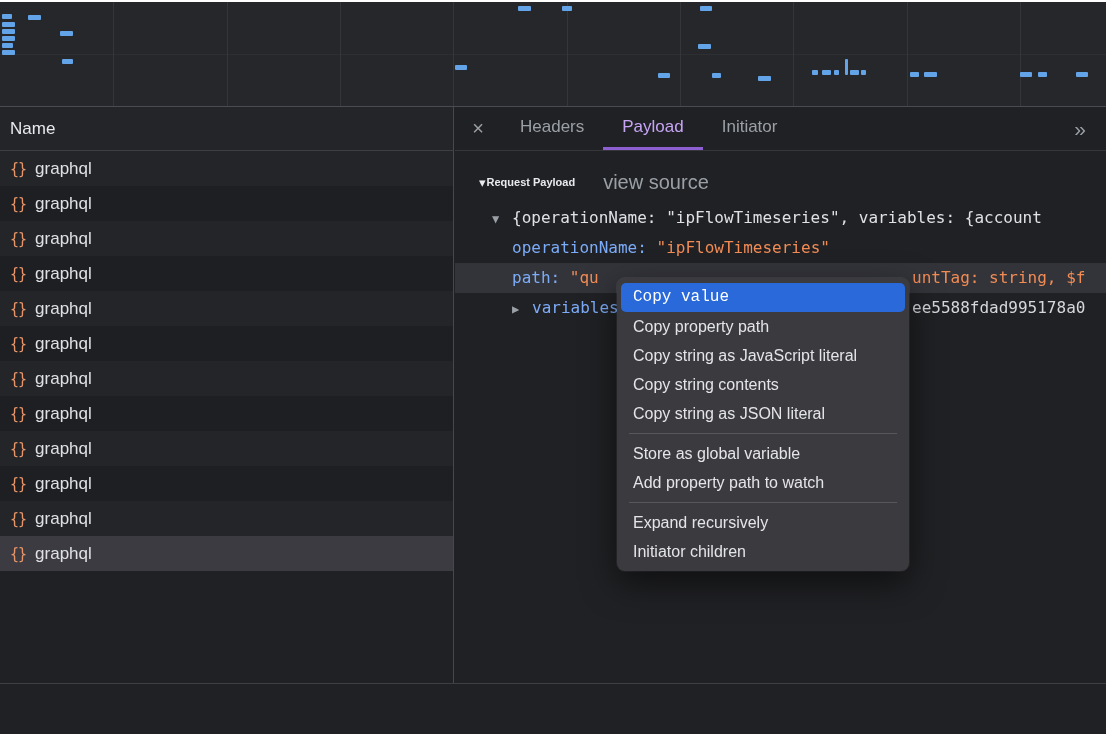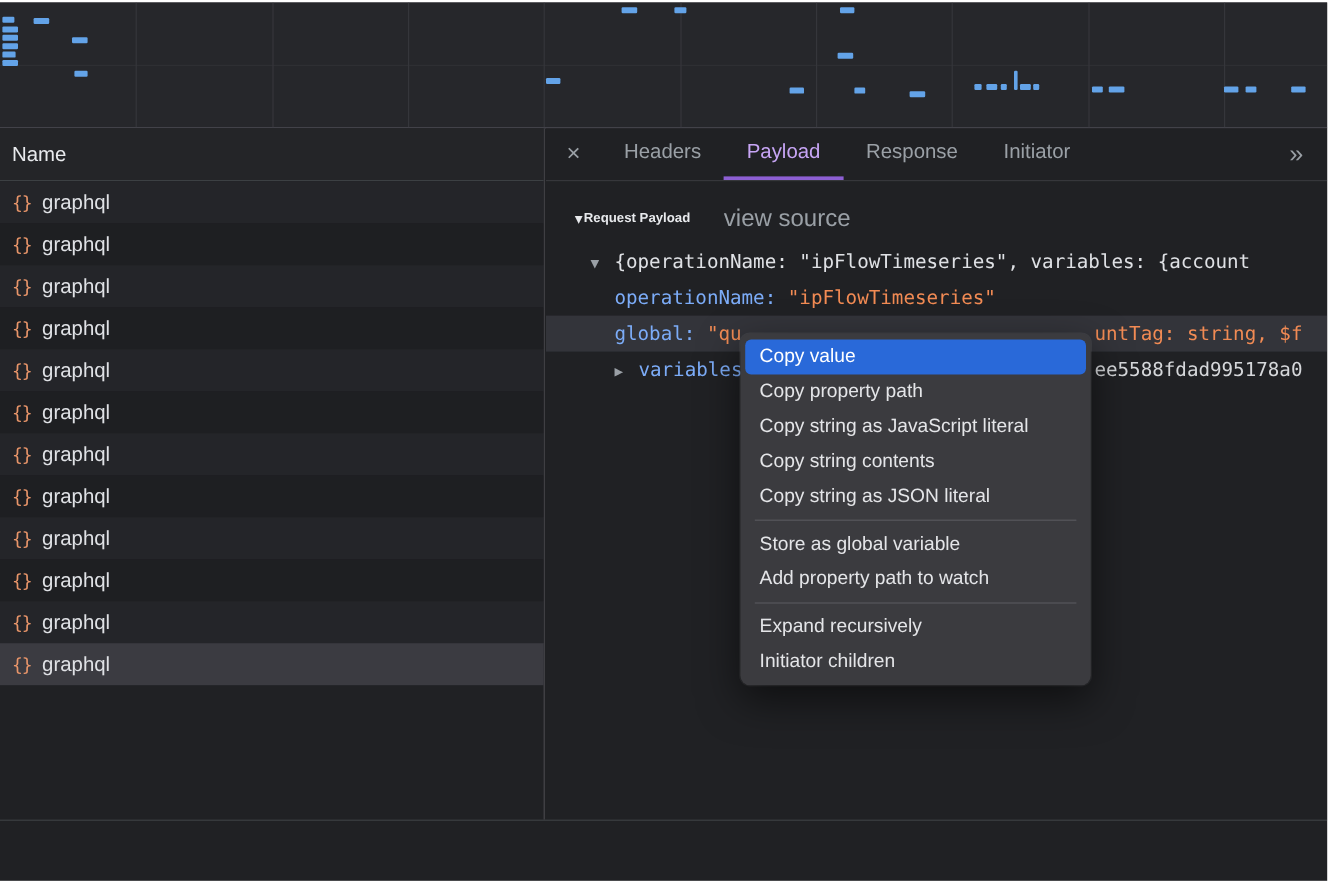--- a/index.html
+++ b/index.html
@@ -98,21 +98,21 @@
   .context-menu{
     position:absolute;left:617px;top:276px;width:292px;
     background:#3b3b3f;border-radius:8px;padding:5px 4px;
     box-shadow:0 12px 34px rgba(0,0,0,.55), 0 0 0 1px rgba(255,255,255,.07);
     z-index:10;font-size:16px;color:#e4e5e8;box-sizing:border-box;
   }
   .menu-item{
     height:29px;line-height:29px;padding:0 12px;border-radius:5px;
     white-space:nowrap;cursor:default;
   }
-  .menu-item.highlighted{background:#2969d9;color:#ffffff;}
+  .menu-item.highlighted{background:#2969d9;color:#ffffff;font-family:Liberation Mono, monospace;}
   .menu-separator{height:1px;background:#57575c;margin:5px 8px;}
 
   .bottom-divider{position:absolute;left:0;top:681px;width:1106px;height:1px;background:#3c4043;}
 </style>
 </head>
 <body>
 
 <div class="app">
 
   <div class="timeline">
@@ -212,41 +212,40 @@
           <span>graphql</span>
         </div>
     </div>
   </div>
 
   <div class="details-panel">
     <div class="tabbar">
       <div class="tab-close">×</div>
       <div class="tab">Headers</div>
       <div class="tab selected">Payload</div>
-      <div class="tab">Response</div>
       <div class="tab">Initiator</div>
       <div class="tab-overflow">»</div>
     </div>
 
     <div class="payload-body">
       <div class="section-header">
         <span class="section-tri">▾</span>
         <span class="section-title">Request Payload</span>
         <span class="view-source">view source</span>
       </div>
 
       <div class="tree">
         <div class="tree-line root">
           <span class="tri">▼</span><span class="w">{operationName: "ipFlowTimeseries", variables: {account</span>
         </div>
         <div class="tree-line">
           <span class="k">operationName: </span><span class="s">"ipFlowTimeseries"</span>
         </div>
         <div class="tree-line selected-line">
-          <span class="k">global: </span><span class="s">"qu</span><span class="frag s">untTag: string, $f</span>
+          <span class="k">path: </span><span class="s">"qu</span><span class="frag s">untTag: string, $f</span>
         </div>
         <div class="tree-line">
           <span class="tri">▶</span><span class="k">variables: </span><span class="frag dim">ee5588fdad995178a0</span>
         </div>
       </div>
     </div>
   </div>
 
   <div class="bottom-divider"></div>
 

